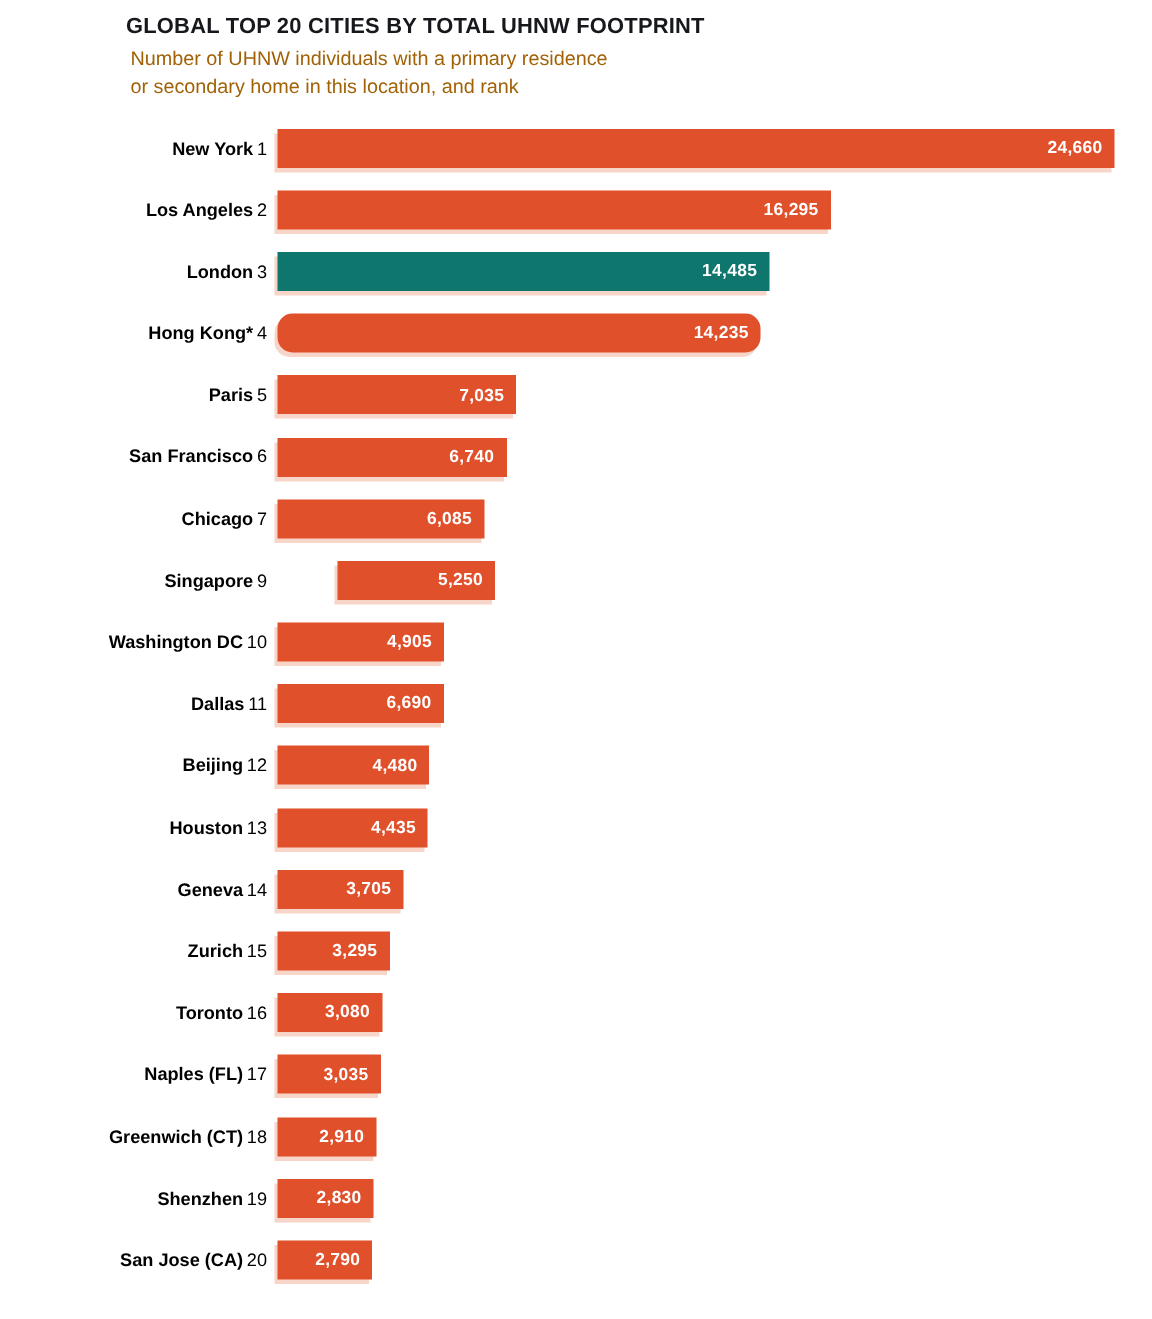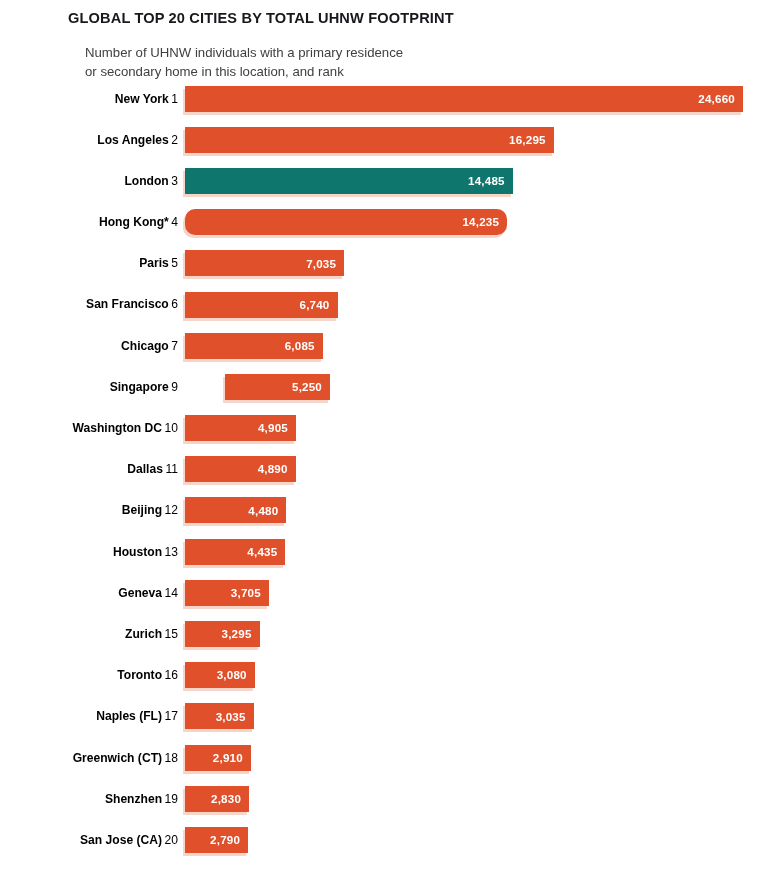--- a/index.html
+++ b/index.html
@@ -21,39 +21,39 @@
     width: 768px;
     height: 879px;
     position: relative;
     box-sizing: border-box;
     padding: 0;
   }
 
   
   .header {
     position: absolute;
-    left: 68px;
+    left: 84px;
     top: 9px;
     width: 600px;
   }
   .chart-title {
     font-size: 14.6px;
     font-weight: bold;
     letter-spacing: 0.15px;
     color: #16181c;
     line-height: 1.25;
     margin: 0 0 2px 0;
     white-space: nowrap;
   }
   .chart-subtitle {
     font-size: 13.2px;
     font-weight: normal;
-    color: #404040;
+    color: #a16207;
     line-height: 1.42;
-    margin: 17px;
+    margin: 3px;
     max-width: 430px;
   }
   .chart-subtitle .sub-line {
     display: block;
     white-space: nowrap;
   }
 
   
   .plot {
     position: absolute;
@@ -200,21 +200,21 @@
         <div class="bar-wrap">
           <div class="bar" style="width: 110.989px; background: rgb(224, 81, 43);">
             <span class="bar-value">4,905</span>
           </div>
         </div>
       </div>
       <div class="bar-row">
         <div class="row-label"><span class="city">Dallas</span><span class="rank">11</span></div>
         <div class="bar-wrap">
           <div class="bar" style="width: 110.65px; background: rgb(224, 81, 43);">
-            <span class="bar-value">4,890</span>
+            <span class="bar-value">6,690</span>
           </div>
         </div>
       </div>
       <div class="bar-row">
         <div class="row-label"><span class="city">Beijing</span><span class="rank">12</span></div>
         <div class="bar-wrap">
           <div class="bar" style="width: 101.372px; background: rgb(224, 81, 43);">
             <span class="bar-value">4,480</span>
           </div>
         </div>

